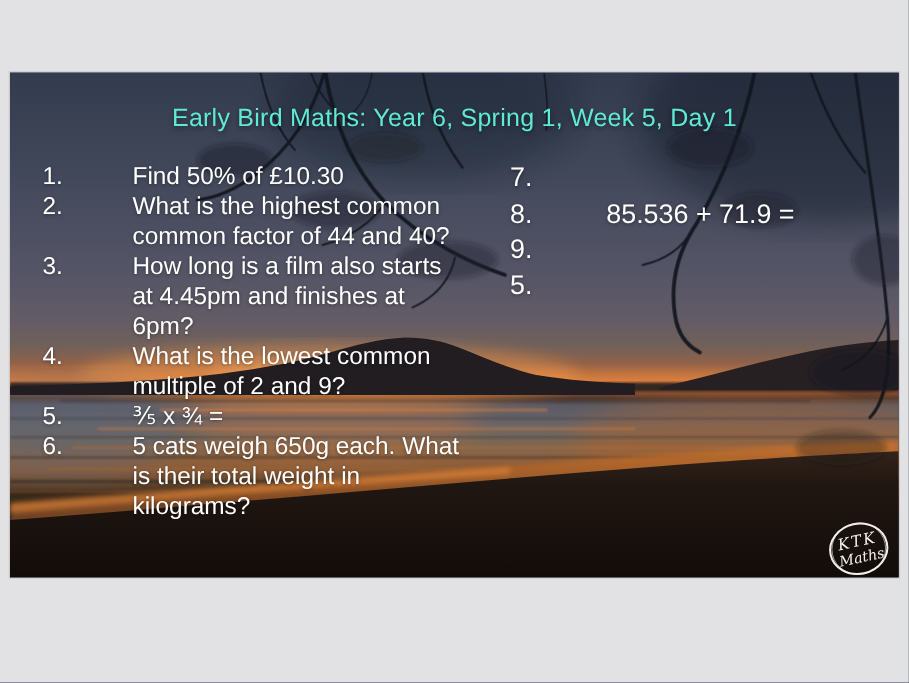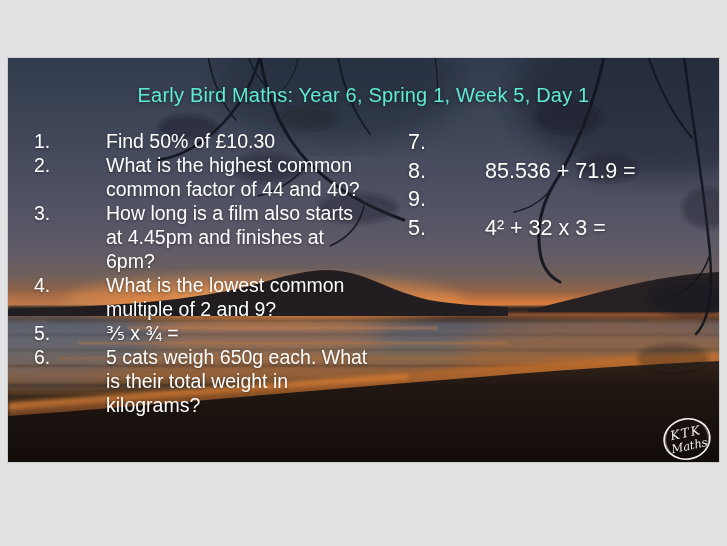--- a/index.html
+++ b/index.html
@@ -220,17 +220,16 @@
     </div>
     <div class="q">
       <span class="q-num">8.</span>
       <span class="q-text">85.536 + 71.9 =</span>
     </div>
     <div class="q">
       <span class="q-num">9.</span>
     </div>
     <div class="q">
       <span class="q-num">5.</span>
-      <span class="q-text">4² + 32 x 3 =</span>
     </div>
   </div>
 
 </div>
 
 </body></html>

